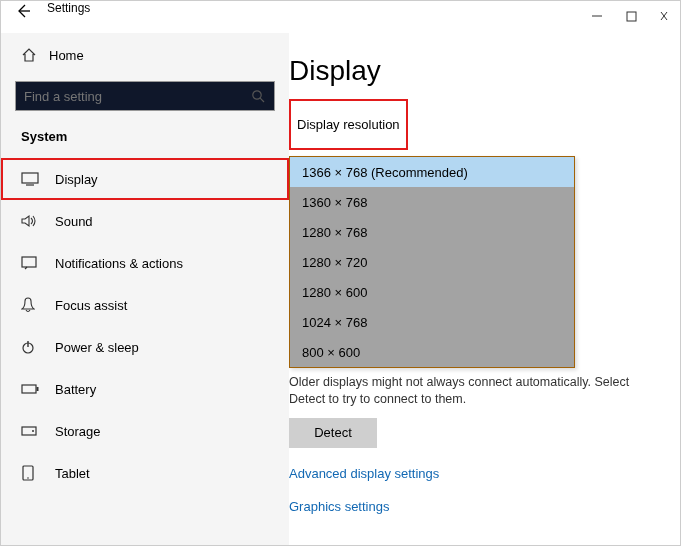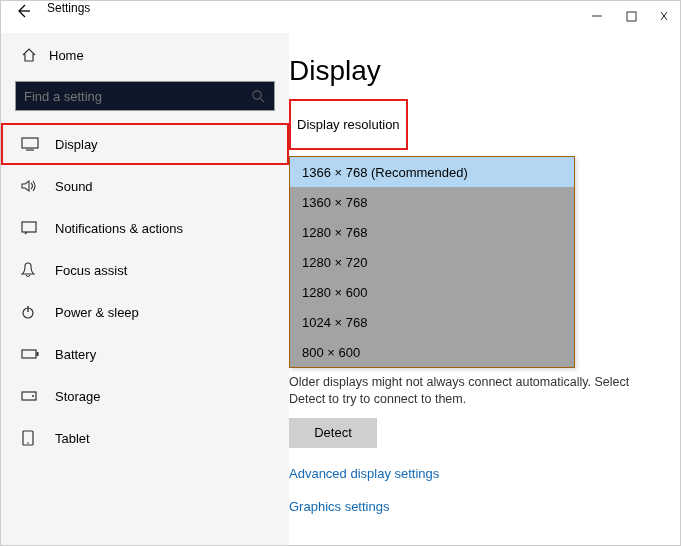--- a/index.html
+++ b/index.html
@@ -77,20 +77,21 @@
     <div class="searchbox">
       <input placeholder="Find a setting" style="">
       <span class="sicon">
         <svg width="14" height="14" viewBox="0 0 14 14">
             <circle cx="6" cy="6" r="4.2" stroke="#555" stroke-width="1.2" fill="none"></circle>
             <path d="M9.2 9.2 L13 13" stroke="#555" stroke-width="1.2"></path>
           </svg>
       </span>
     </div>
 
+    <div class="category">System</div>
 
     <div class="navitem sel">
       <span class="icon">
           <svg width="18" height="14" viewBox="0 0 18 14">
             <rect x="1" y="1" width="16" height="10" stroke="#333" stroke-width="1.2" fill="none"></rect>
             <path d="M5 13 H13" stroke="#333" stroke-width="1.2"></path>
           </svg>
         </span>
       <span>Display</span>
     </div>

